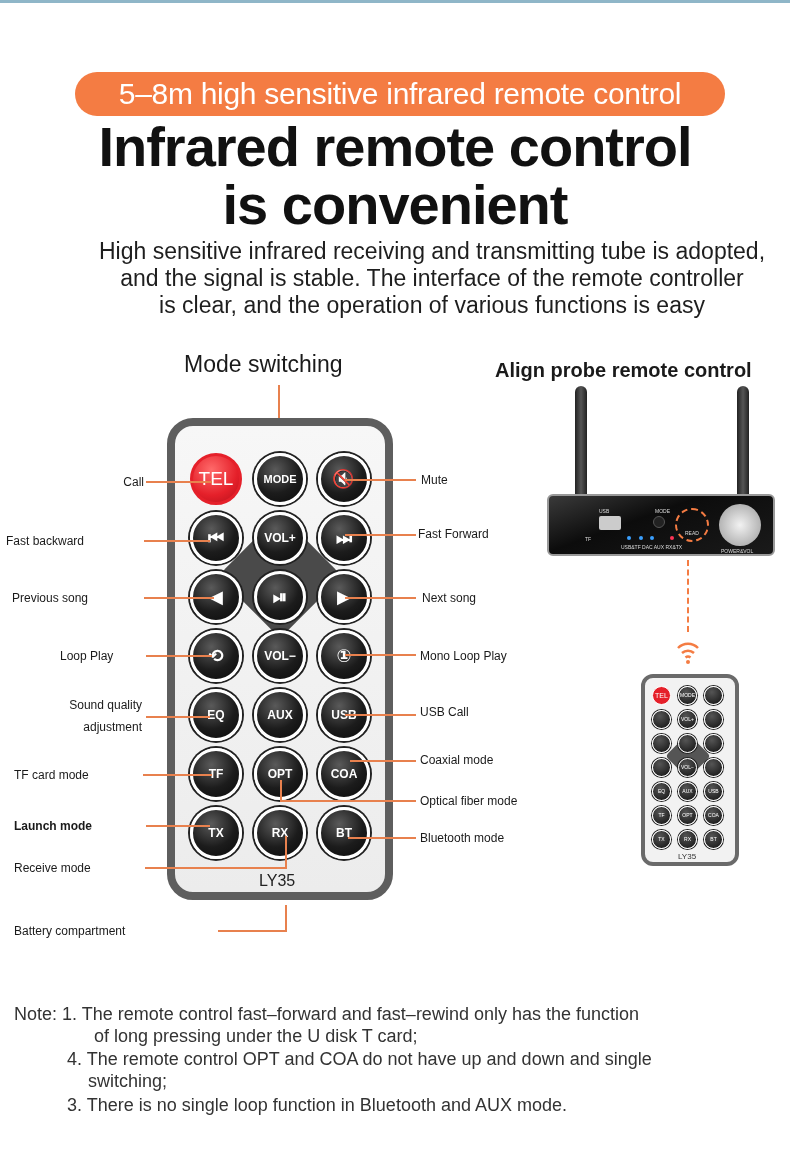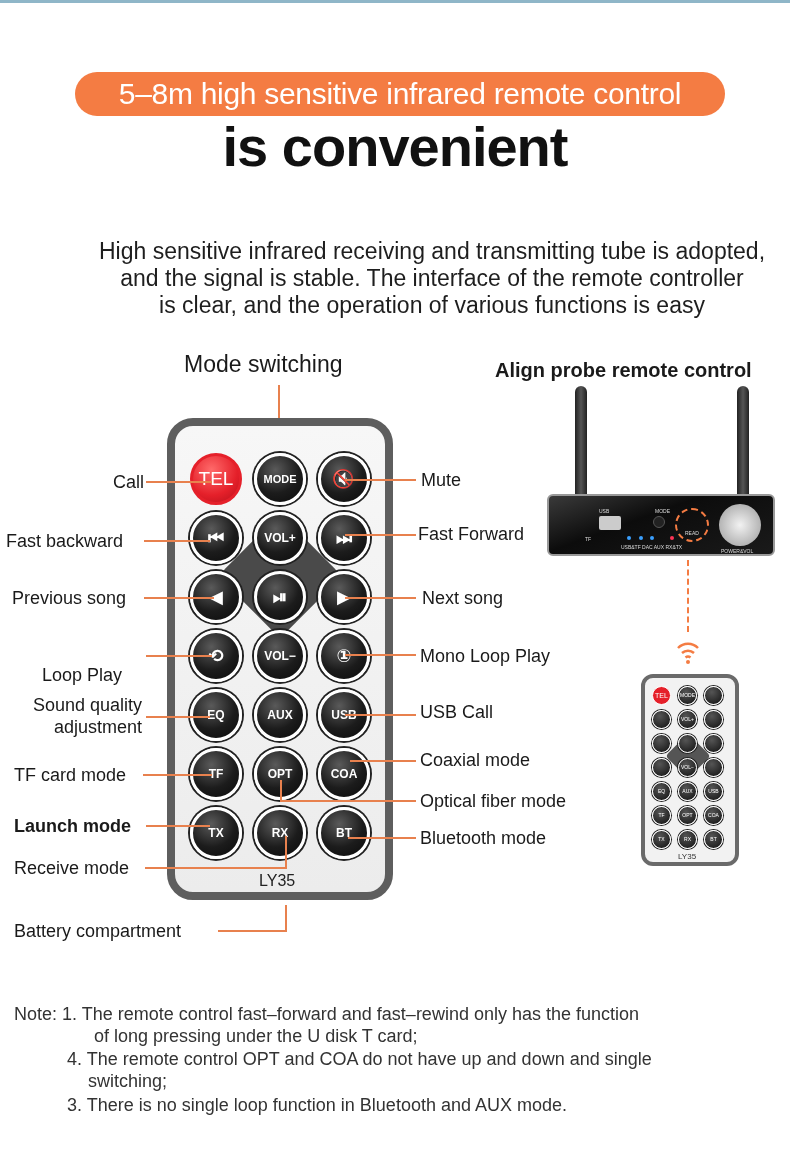--- a/index.html
+++ b/index.html
@@ -15,21 +15,21 @@
   }
   .headline {
     position: absolute; left: 0; top: 118px; width: 790px; text-align: center;
     font-weight: bold; font-size: 56px; line-height: 58px; color: #111; letter-spacing: -1px;
   }
   .subtext {
     position: absolute; left: 0; top: 238px; width: 790px; text-align: center;
     font-size: 23px; line-height: 27px; color: #1e1e1e; margin-left: 37px;
   }
 
-  .lbl { position: absolute; font-size: 18px; line-height: 22px; color: #1a1a1a; white-space: nowrap; }
+  .lbl { position: absolute; font-size: 12px; line-height: 22px; color: #1a1a1a; white-space: nowrap; }
   .lbl.right { text-align: right; }
   .big-lbl { font-size: 23px; }
   .bold-lbl { font-weight: bold; font-size: 20px; }
 
   .line { position: absolute; background: #e8814e; }
   .hline { height: 2px; }
   .vline { width: 2px; }
 
   
   .remote {
@@ -76,20 +76,21 @@
 
   .note { position: absolute; font-size: 18px; line-height: 22px; color: #333; white-space: nowrap; }
 </style>
 </head>
 <body>
 
 <div class="top-rule"></div>
 
 <div class="pill">5–8m high sensitive infrared remote control</div>
 <div class="headline">
+  <div>Infrared remote control</div>
   <div>is convenient</div>
 </div>
 <div class="subtext">
   <div>High sensitive infrared receiving and transmitting tube is adopted,</div>
   <div>and the signal is stable. The interface of the remote controller</div>
   <div>is clear, and the operation of various functions is easy</div>
 </div>
 
 <div class="lbl big-lbl" style="left:184px; top:353px;">Mode switching</div>
 <div class="line vline" style="left:278px; top:385px; height:78px;"></div>
@@ -129,21 +130,21 @@
 
 <div class="lbl right" style="left:60px; width:84px; top:471px;">Call</div>
 <div class="line hline" style="left:146px; top:481px; width:66px;"></div>
 
 <div class="lbl" style="left:6px; top:530px;">Fast backward</div>
 <div class="line hline" style="left:144px; top:540px; width:66px;"></div>
 
 <div class="lbl" style="left:12px; top:587px;">Previous song</div>
 <div class="line hline" style="left:144px; top:597px; width:70px;"></div>
 
-<div class="lbl" style="left:42px; top:645px;margin-top:19px;">Loop Play</div>
+<div class="lbl" style="left:60px; top:645px;">Loop Play</div>
 <div class="line hline" style="left:146px; top:655px; width:66px;"></div>
 
 <div class="lbl right" style="left:10px; width:132px; top:694px;">
   <div>Sound quality</div>
   <div>adjustment</div>
 </div>
 <div class="line hline" style="left:146px; top:716px; width:64px;"></div>
 
 <div class="lbl" style="left:14px; top:764px;">TF card mode</div>
 <div class="line hline" style="left:143px; top:774px; width:69px;"></div>

